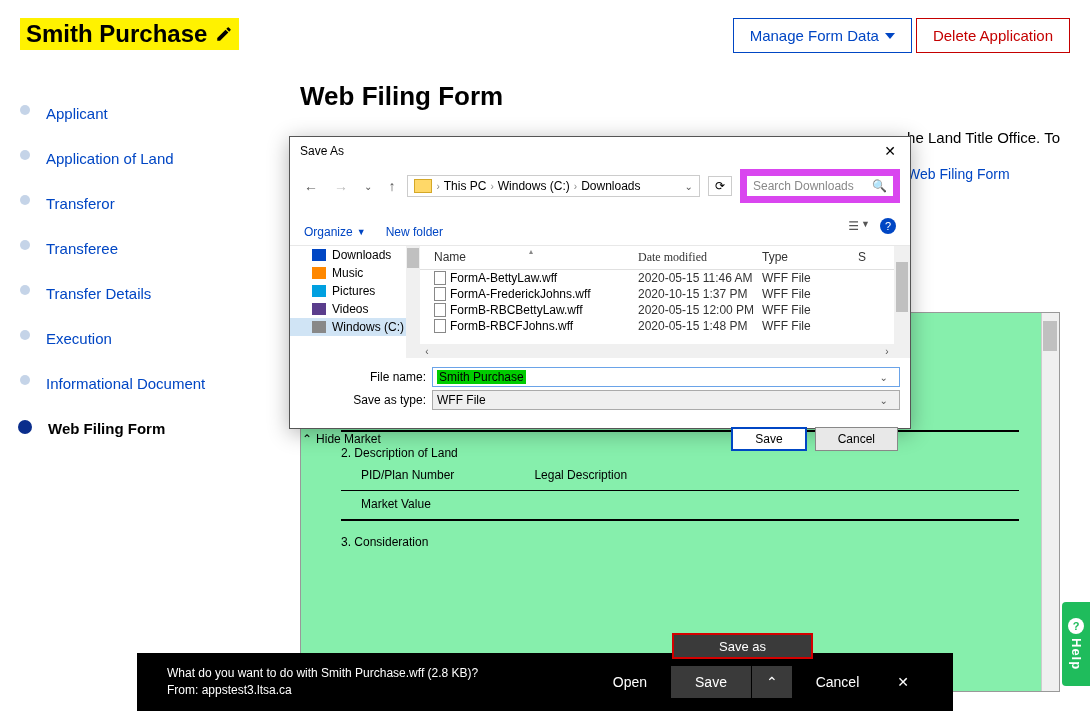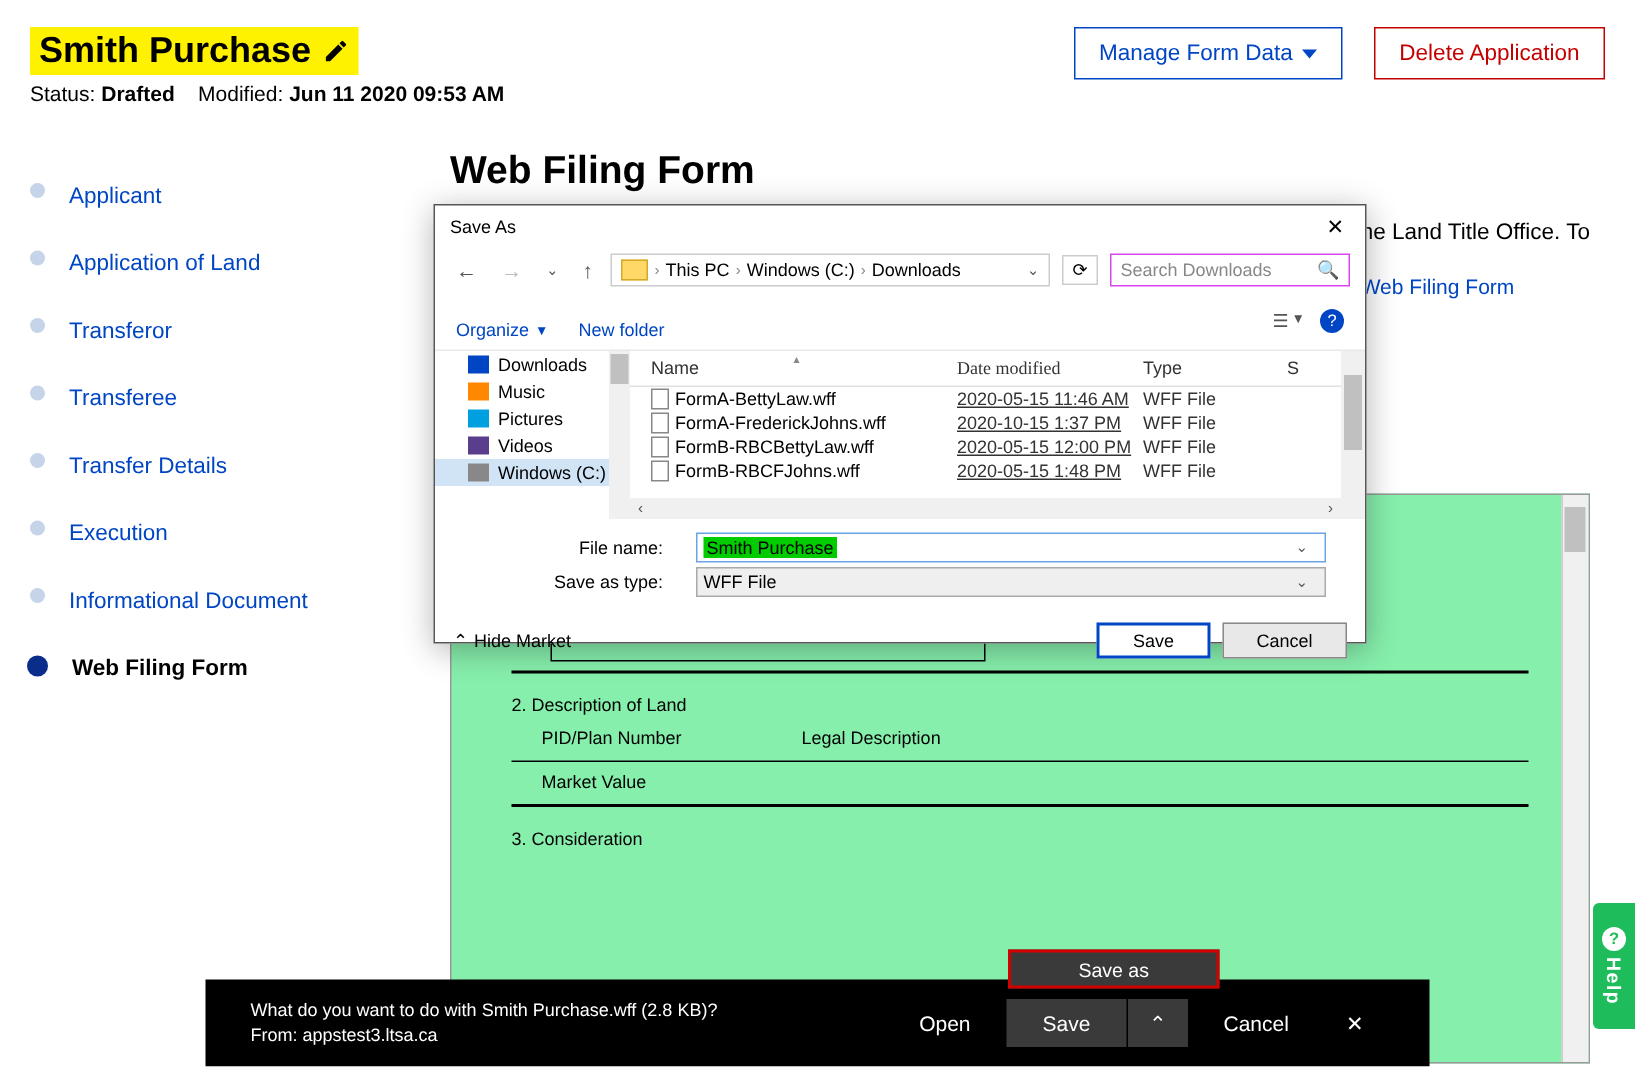--- a/index.html
+++ b/index.html
@@ -5,21 +5,21 @@
   * { box-sizing: border-box; margin: 0; padding: 0; }
   body { font-family: "Segoe UI", Arial, sans-serif; font-size: 14px; color: #000; background: #fff; width: 1090px; height: 711px; position: relative; overflow: hidden; }
   
   
   .header { padding: 18px 20px 8px 20px; display: flex; justify-content: space-between; align-items: flex-start; }
   .title-block { }
   .app-title { font-size: 24px; font-weight: bold; background: #fff200; padding: 2px 6px; display: inline-flex; align-items: center; gap: 8px; }
   .pencil-icon { width: 18px; height: 18px; }
   .status-line { font-size: 14px; margin-top: 4px; }
   .status-line b { font-weight: bold; }
-  .header-buttons { display: flex; gap: 21px; }
+  .header-buttons { display: flex; gap: 4px; }
   .btn { padding: 8px 16px; background: #fff; border: 1px solid; font-size: 15px; cursor: pointer; display: inline-flex; align-items: center; gap: 6px; }
   .btn-manage { color: #0046c4; border-color: #0046c4; }
   .btn-delete { color: #c40000; border-color: #c40000; }
   .caret-down { width: 0; height: 0; border-left: 5px solid transparent; border-right: 5px solid transparent; border-top: 6px solid currentColor; }
   
   
   .main { display: flex; }
   
   
   .sidebar { width: 280px; padding: 30px 20px; }
@@ -51,21 +51,21 @@
   .dlg-title { display: flex; justify-content: space-between; align-items: center; padding: 6px 10px; font-size: 12px; }
   .dlg-close { font-size: 14px; cursor: pointer; padding: 0 4px;}
   .dlg-nav { display: flex; align-items: center; gap: 8px; padding: 4px 10px; }
   .nav-arrow { padding: 2px 4px; cursor: pointer; font-size: 14px; color:#555;}
   .nav-arrow.disabled { color: #bbb; }
   .folder-ico { width: 18px; height: 14px; background: #ffd868; border: 1px solid #d4a828; display: inline-block; }
   .breadcrumb { flex: 1; display: flex; align-items: center; gap: 4px; border: 1px solid #ccc; padding: 3px 6px; font-size: 12px; }
   .bc-sep { color: #888; font-size: 10px; }
   .bc-dd { color: #555; font-size: 10px; margin-left: auto;}
   .refresh-btn { padding: 2px 6px; border: 1px solid #ccc; cursor: pointer; }
-  .search-box { border: 1px solid #d946ef; padding: 3px 6px; width: 160px; display: flex; align-items: center; justify-content: space-between; color: #888; }
+  .search-box { border: 7px solid #d946ef; padding: 3px 6px; width: 160px; display: flex; align-items: center; justify-content: space-between; color: #888; }
   .search-ico { font-size: 12px; }
   
   .dlg-toolbar { display: flex; justify-content: space-between; align-items: center; padding: 6px 14px; border-bottom: 1px solid #e8e8e8;}
   .dlg-toolbar-left { display: flex; gap: 20px; margin-top: 12px; }
   .organize { color: #0046c4; cursor: pointer; display:flex; align-items:center; gap:4px;}
   .newfolder { color: #0046c4; cursor: pointer; }
   .dlg-toolbar-right { display: flex; gap: 10px; align-items: center; }
   .view-btn { cursor: pointer; color:#555; display:flex; gap:2px;}
   .help-btn { width: 16px; height: 16px; border-radius: 50%; background: #0046c4; color: #fff; font-size: 11px; display: flex; align-items: center; justify-content: center; cursor: pointer; }
   
@@ -85,29 +85,29 @@
   .file-list { flex: 1; position: relative; overflow:hidden;}
   .file-header { display: flex; border-bottom: 1px solid #e0e0e0; padding: 4px 0; font-size: 12px; color: #333; }
   .fh-name { width: 218px; padding-left: 14px; position:relative;}
   .fh-name .sort-ind { position:absolute; left:50%; top:-3px; font-size:8px; color:#888;}
   .fh-date { width: 124px; font-family: Liberation Serif, serif; }
   .fh-type { width: 96px; }
   .fh-size { flex: 1; }
   .file-row { display: flex; padding: 1px 0; font-size: 12px; align-items: center; }
   .fr-name { width: 218px; padding-left: 14px; display: flex; align-items: center; gap: 4px; }
   .file-ico { width: 12px; height: 14px; border: 1px solid #888; background: #fff; display: inline-block; flex-shrink:0;}
-  .fr-date { width: 124px; color: #333; text-decoration: underline; }
+  .fr-date { width: 124px; color: #333; }
   .fr-type { width: 96px; color: #333; }
   .fl-scroll-v { position:absolute; right:0; top:0; width:16px; height:100%; background:#f0f0f0;}
   .fl-scroll-v-thumb { position:absolute; top:16px; left:2px; width:12px; height:50px; background:#c0c0c0;}
   .fl-scroll-h { position:absolute; left:0; bottom:0; right:16px; height:14px; background:#f0f0f0; display:flex; align-items:center;}
   .fl-scroll-h-btn { width:14px; text-align:center; font-size:10px; color:#555;}
   
   .dlg-fields { padding: 6px 10px 4px 60px; }
-  .field-row { display: flex; align-items: center; margin: 3px 16px; gap: 22px; }
+  .field-row { display: flex; align-items: center; margin: 3px 0; gap: 6px; }
   .field-label { width: 76px; text-align: right; font-size: 12px; }
   .field-input { flex: 1; border: 1px solid #6aa3e8; padding: 2px 4px; font-size: 12px; background:#fff; }
   .field-input.hi { }
   .field-input.hi span { background: #00cc00; color:#000; padding:0 2px;}
   .field-select { flex: 1; border: 1px solid #aaa; padding: 2px 4px; font-size: 12px; display: flex; justify-content: space-between; background:#efefef;}
   .field-dd { position:absolute; right:12px; font-size:10px; color:#555;}
   .dlg-footer { display: flex; justify-content: space-between; align-items: center; padding: 10px 12px; }
   .hide-folders { font-size: 12px; cursor: pointer; display:flex; align-items:center; gap:4px;}
   .dlg-btns { display: flex; gap: 8px; }
   .dlg-btn { padding: 3px 22px; border: 1px solid #888; background: #e8e8e8; cursor: pointer; font-size: 12px; }
@@ -131,27 +131,20 @@
 </head>
 <body>
 
 <div class="header">
   <div class="title-block">
     <div class="app-title">
       <span>Smith Purchase</span>
       <svg class="pencil-icon" viewBox="0 0 24 24">
           <path d="M3 17.25V21h3.75L17.81 9.94l-3.75-3.75L3 17.25zM20.71 7.04a1 1 0 0 0 0-1.41l-2.34-2.34a1 1 0 0 0-1.41 0l-1.83 1.83 3.75 3.75 1.83-1.83z" fill="#000"></path>
         </svg>
-    </div>
-    <div class="status-line">
-      <span>Status:</span>
-      <b>Drafted</b>
-      &nbsp;&nbsp;
-      <span>Modified:</span>
-      <b>Jun 11 2020 09:53 AM</b>
     </div>
   </div>
   <div class="header-buttons">
     <button class="btn btn-manage">
       <span>Manage Form Data</span>
       <span class="caret-down"></span>
     </button>
     <button class="btn btn-delete">
       <span>Delete Application</span>
     </button>

